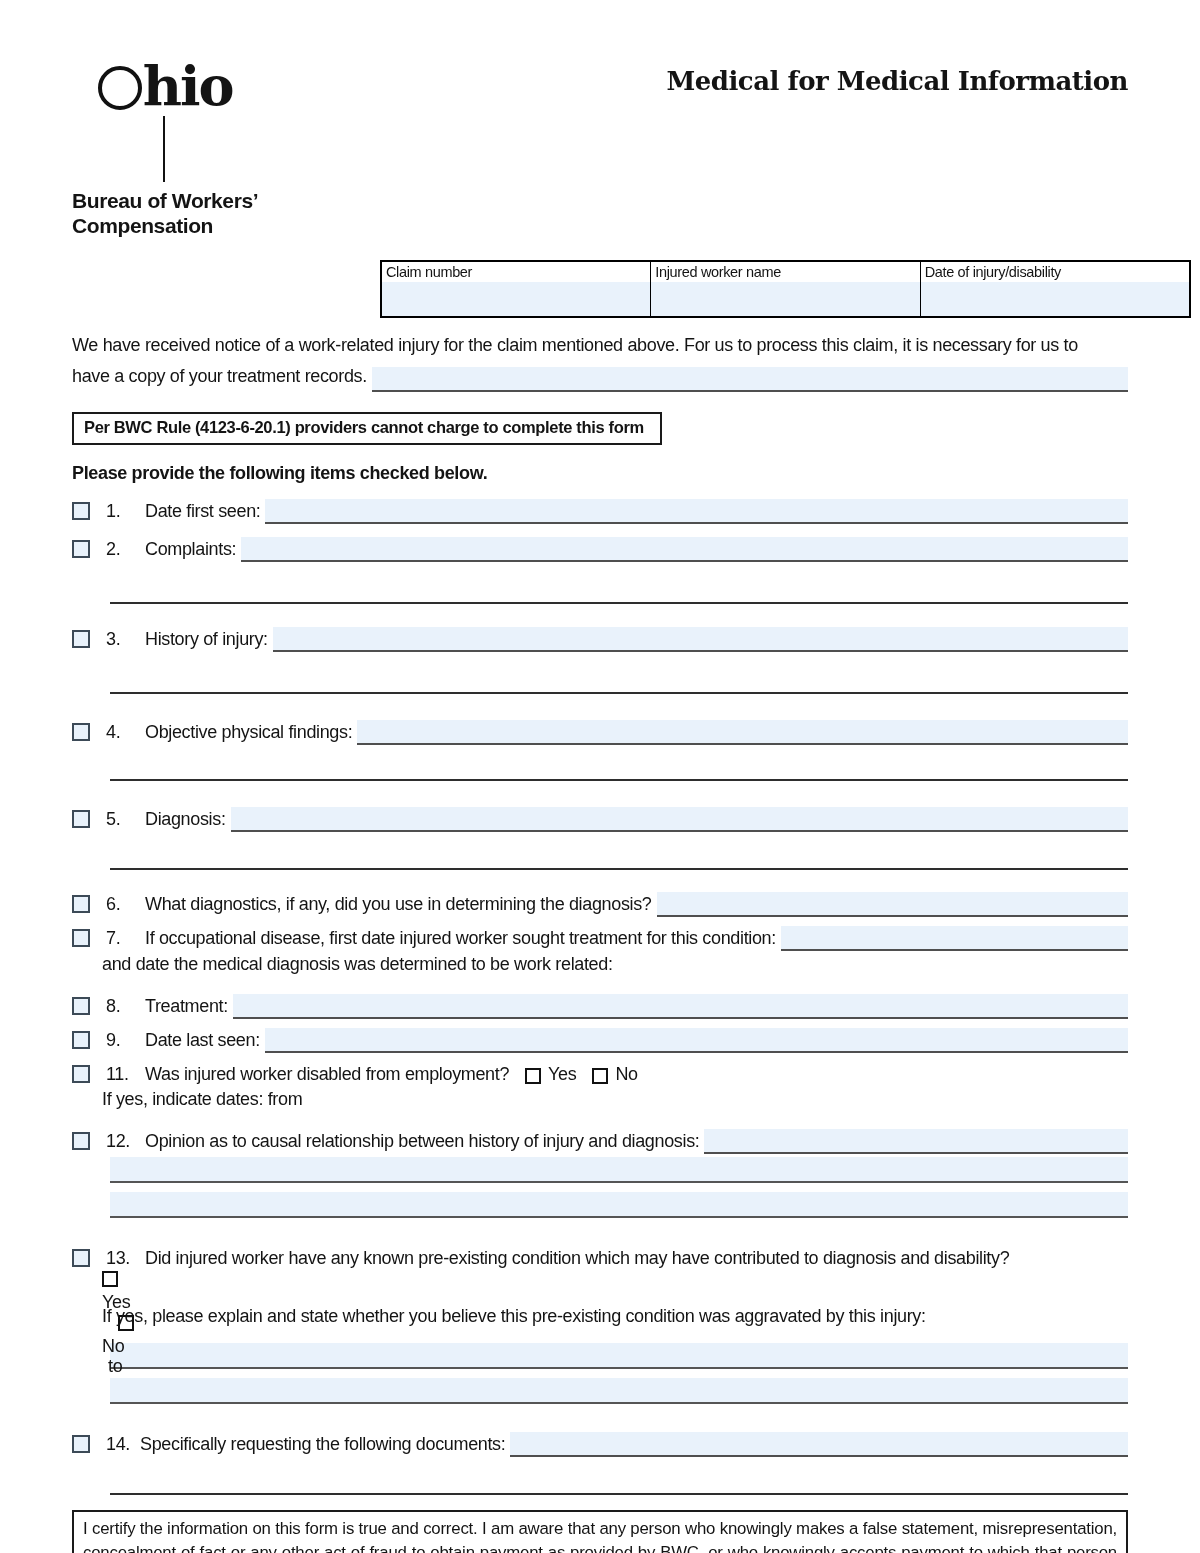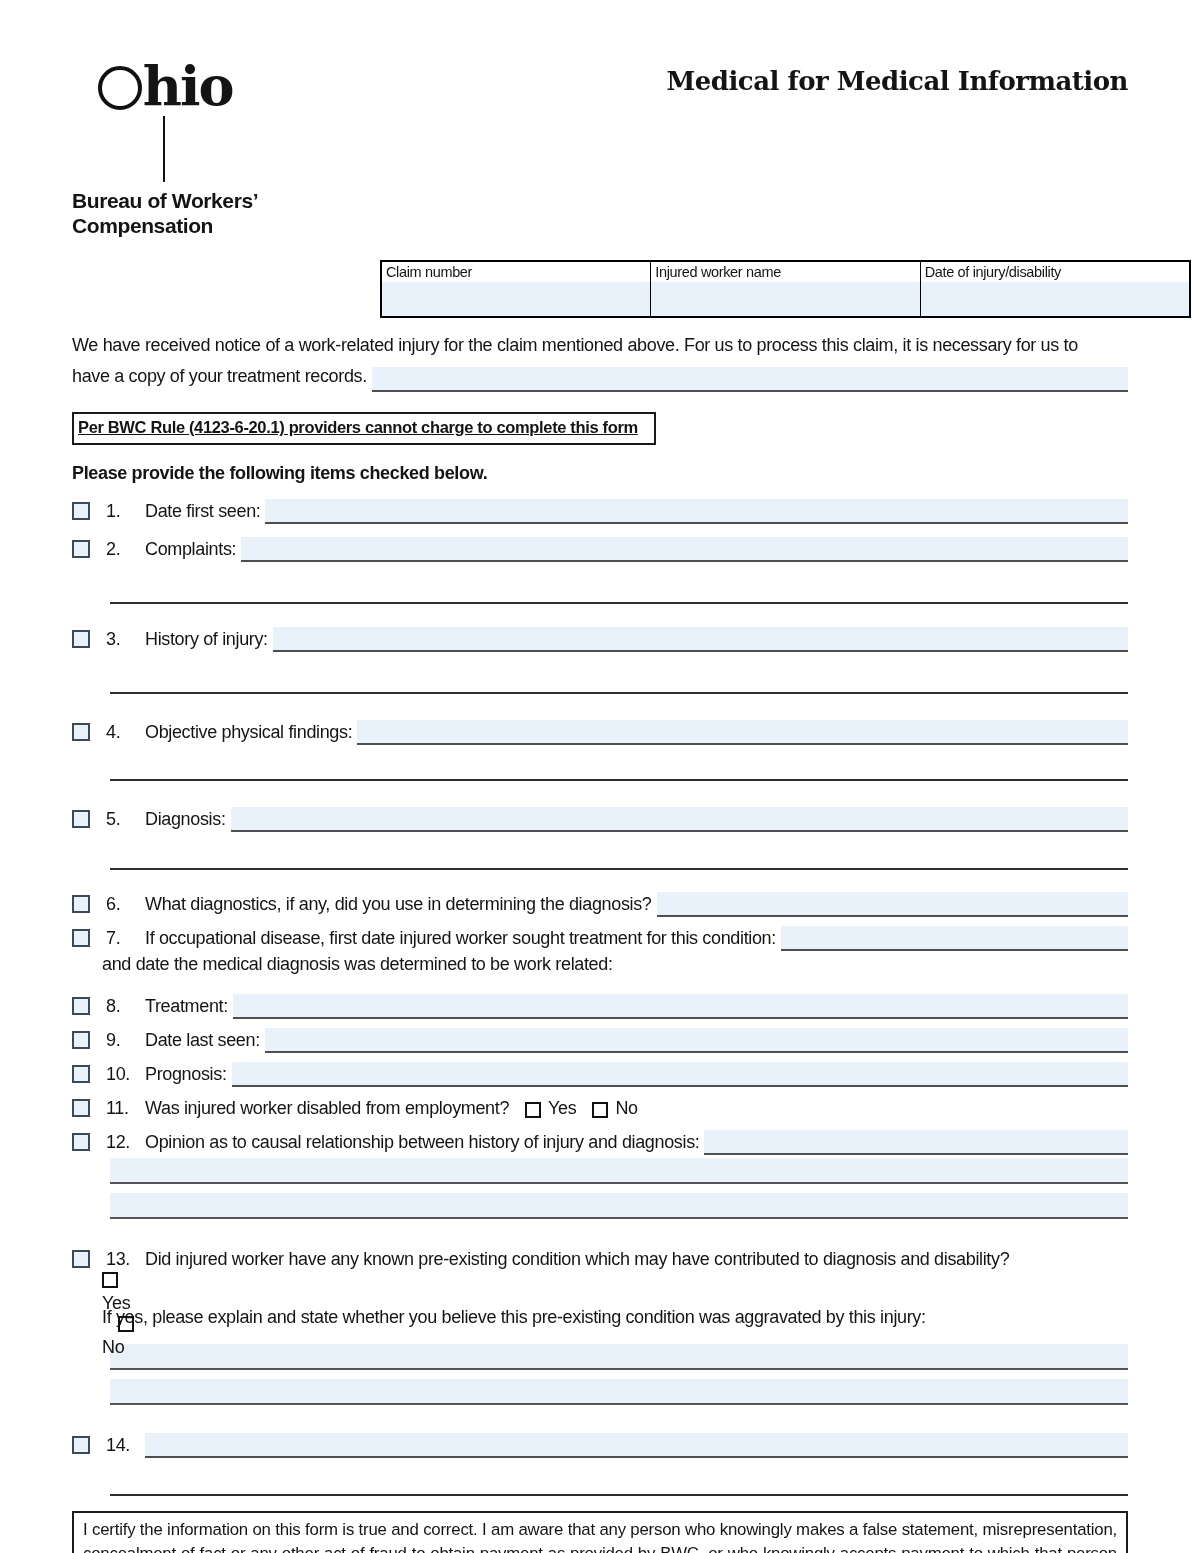--- a/index.html
+++ b/index.html
@@ -24,21 +24,21 @@
   .claim-cell { flex:1; border-left:1px solid #000; display:flex; flex-direction:column; }
   .claim-cell:first-child { border-left:none; }
   .claim-cell .chdr { font-size:14.5px; line-height:19px; padding:1px 4px 0 4px; white-space:nowrap; }
   .claim-cell .cfill { flex:1; background:#e9f2fb; }
   
   .intro { margin-top:12px; font-size:18px; line-height:31px; }
   .intro-l2 { display:flex; align-items:flex-end; height:31px; }
   .intro-l2 .lbl { white-space:nowrap; }
   
   .field { background:#e9f2fb; border-bottom:2px solid #4f4f4f; height:25px; flex:1; min-width:0; margin-left:5px; }
-  .rule-box { display:inline-block; border:2px solid #1a1a1a; font-weight:bold; font-size:16.5px; padding:4px 16px 6px 4px; margin-top:20px;text-decoration:underline; }
+  .rule-box { display:inline-block; border:2px solid #1a1a1a; font-weight:bold; font-size:16.5px; padding:4px 16px 6px 10px; margin-top:20px; }
   .provide-hdr { font-weight:bold; font-size:18px; margin-top:18px; }
   
   .item-row { display:flex; align-items:flex-end; height:33px; font-size:18px; }
   .item-row .cb { width:18px; height:18px; background:#e9f2fb; border:2px solid #3c4a57; margin:0 16px 4px 0; flex:0 0 auto; }
   .item-row .num { width:39px; flex:0 0 auto; line-height:25px; }
   .item-row .lbl { white-space:nowrap; line-height:25px; }
   .sub-row { display:flex; align-items:flex-start; height:33px; font-size:18px; margin-left:30px;flex-direction:column; }
   .sub-row .lbl { white-space:nowrap; line-height:25px; }
   .cont-line { margin-left:38px; border-bottom:2px solid #2e2e2e; height:42px; }
   .blue-row { margin-left:38px; background:#e9f2fb; border-bottom:2px solid #555; height:26px; }
@@ -174,37 +174,38 @@
 
   
   <div class="item-row" style="margin-top:1px;">
     <span class="cb"></span>
     <span class="num">9.</span>
     <span class="lbl">Date last seen:</span>
     <span class="field"></span>
   </div>
 
   
-  <div class="item-row" style="margin-top:1px;">
-    <span class="cb"></span>
-    <span class="num">10.</span>
-    <span class="lbl">Prognosis:</span>
-    <span class="field"></span>
-  </div>
 
   
   <div class="item-row" style="margin-top:1px;">
     <span class="cb"></span>
     <span class="num">11.</span>
     <span class="lbl">Was injured worker disabled from employment?</span>
     <span class="ynbox"></span>
     <span class="yn-lbl">Yes</span>
     <span class="ynbox"></span>
     <span class="yn-lbl">No</span>
   </div>
+  <div class="sub-row">
+    <span class="lbl">If yes, indicate dates:  from</span>
+    <span class="field f-from"></span>
+    <span class="lbl" style="margin-left:6px;">to</span>
+    <span class="field f-to"></span>
+    <span class="lbl">inclusive.</span>
+  </div>
 
   
   <div class="item-row" style="margin-top:1px;">
     <span class="cb"></span>
     <span class="num">12.</span>
     <span class="lbl">Opinion as to causal relationship between history of injury and diagnosis:</span>
     <span class="field"></span>
   </div>
   <div class="blue-row" style="margin-top:3px;"></div>
   <div class="blue-row" style="margin-top:9px;"></div>
@@ -224,20 +225,21 @@
   <div class="sub-row">
     <span class="lbl">If yes, please explain and state whether you believe this pre-existing condition was aggravated by this injury:</span>
   </div>
   <div class="blue-row" style="margin-top:6px;"></div>
   <div class="blue-row" style="margin-top:9px;"></div>
 
   
   <div class="item-row" style="margin-top:20px;">
     <span class="cb"></span>
     <span class="num" style="width:34px;">14.</span>
+    <span class="lbl">Specifically requesting the following documents:</span>
     <span class="field"></span>
   </div>
   <div class="cont-line" style="height:38px;"></div>
 
   
   <div class="cert-box">I certify the information on this form is true and correct. I am aware that any person who knowingly makes a false statement, misrepresentation, concealment of fact or any other act of fraud to obtain payment as provided by BWC, or who knowingly accepts payment to which that person is not entitled is subject to felony criminal prosecution and may, under appropriate criminal provisions, be punished by a fine or imprisonment or both.</div>
 
   
   
 

